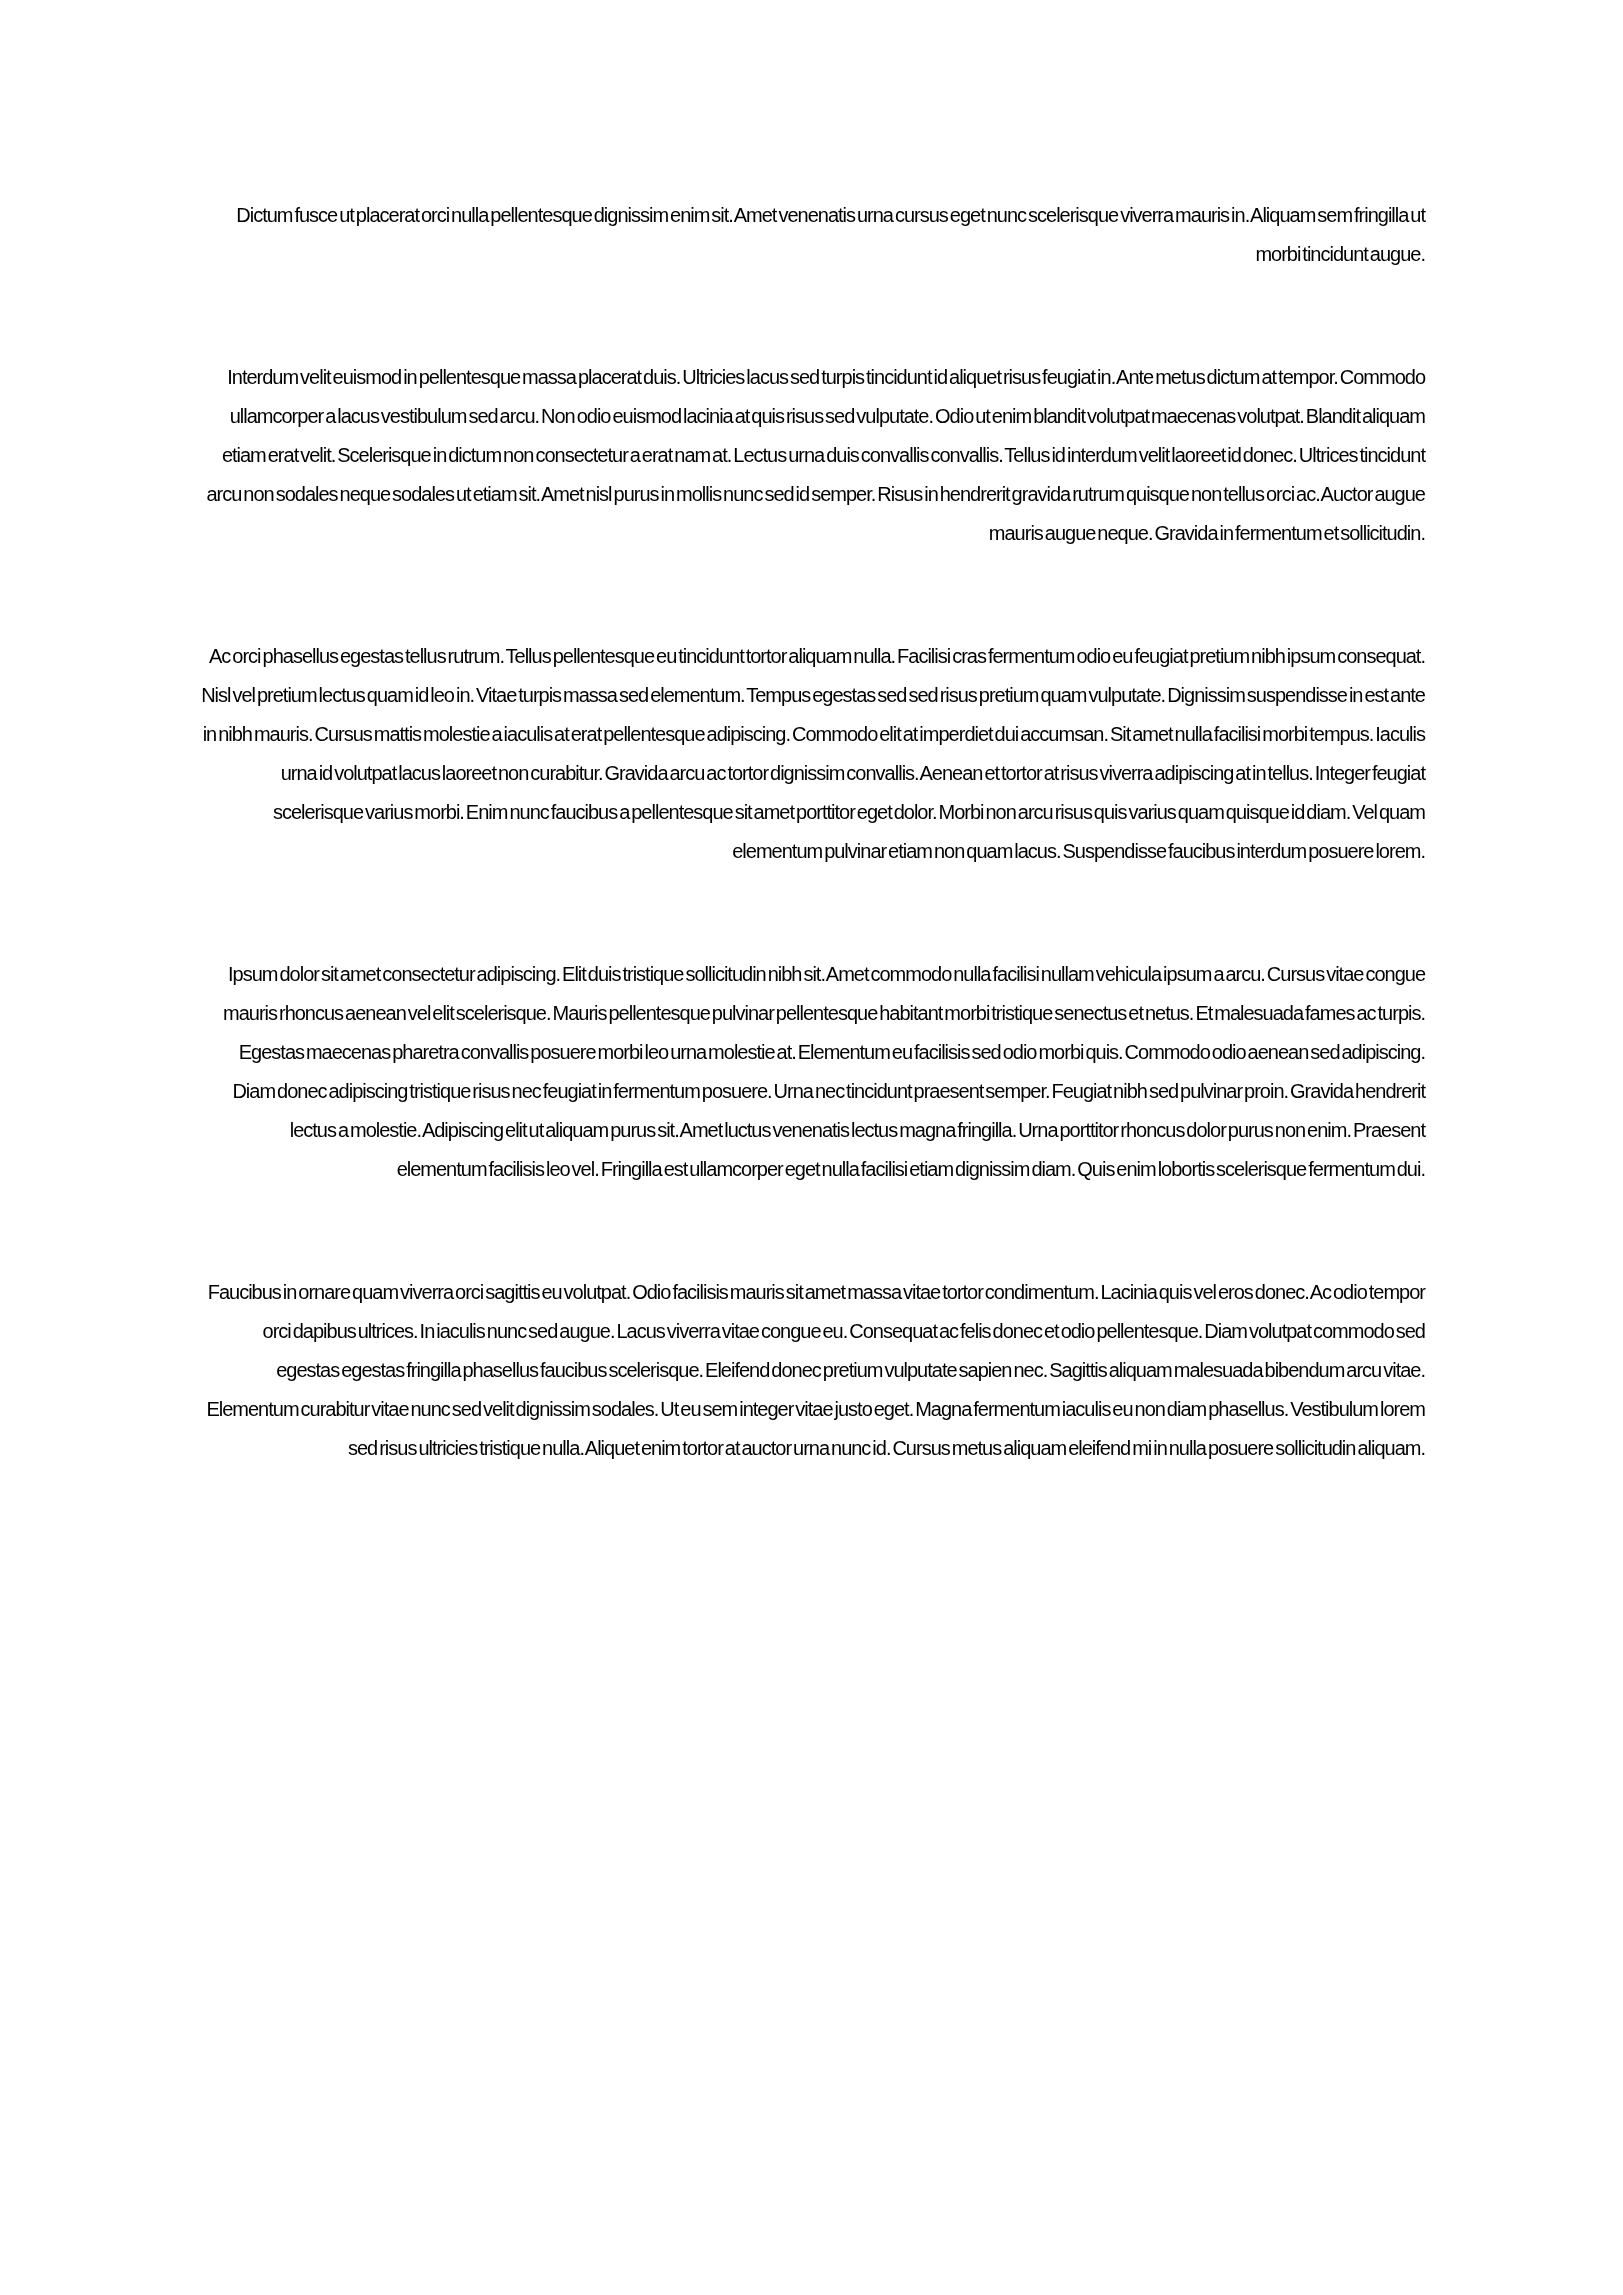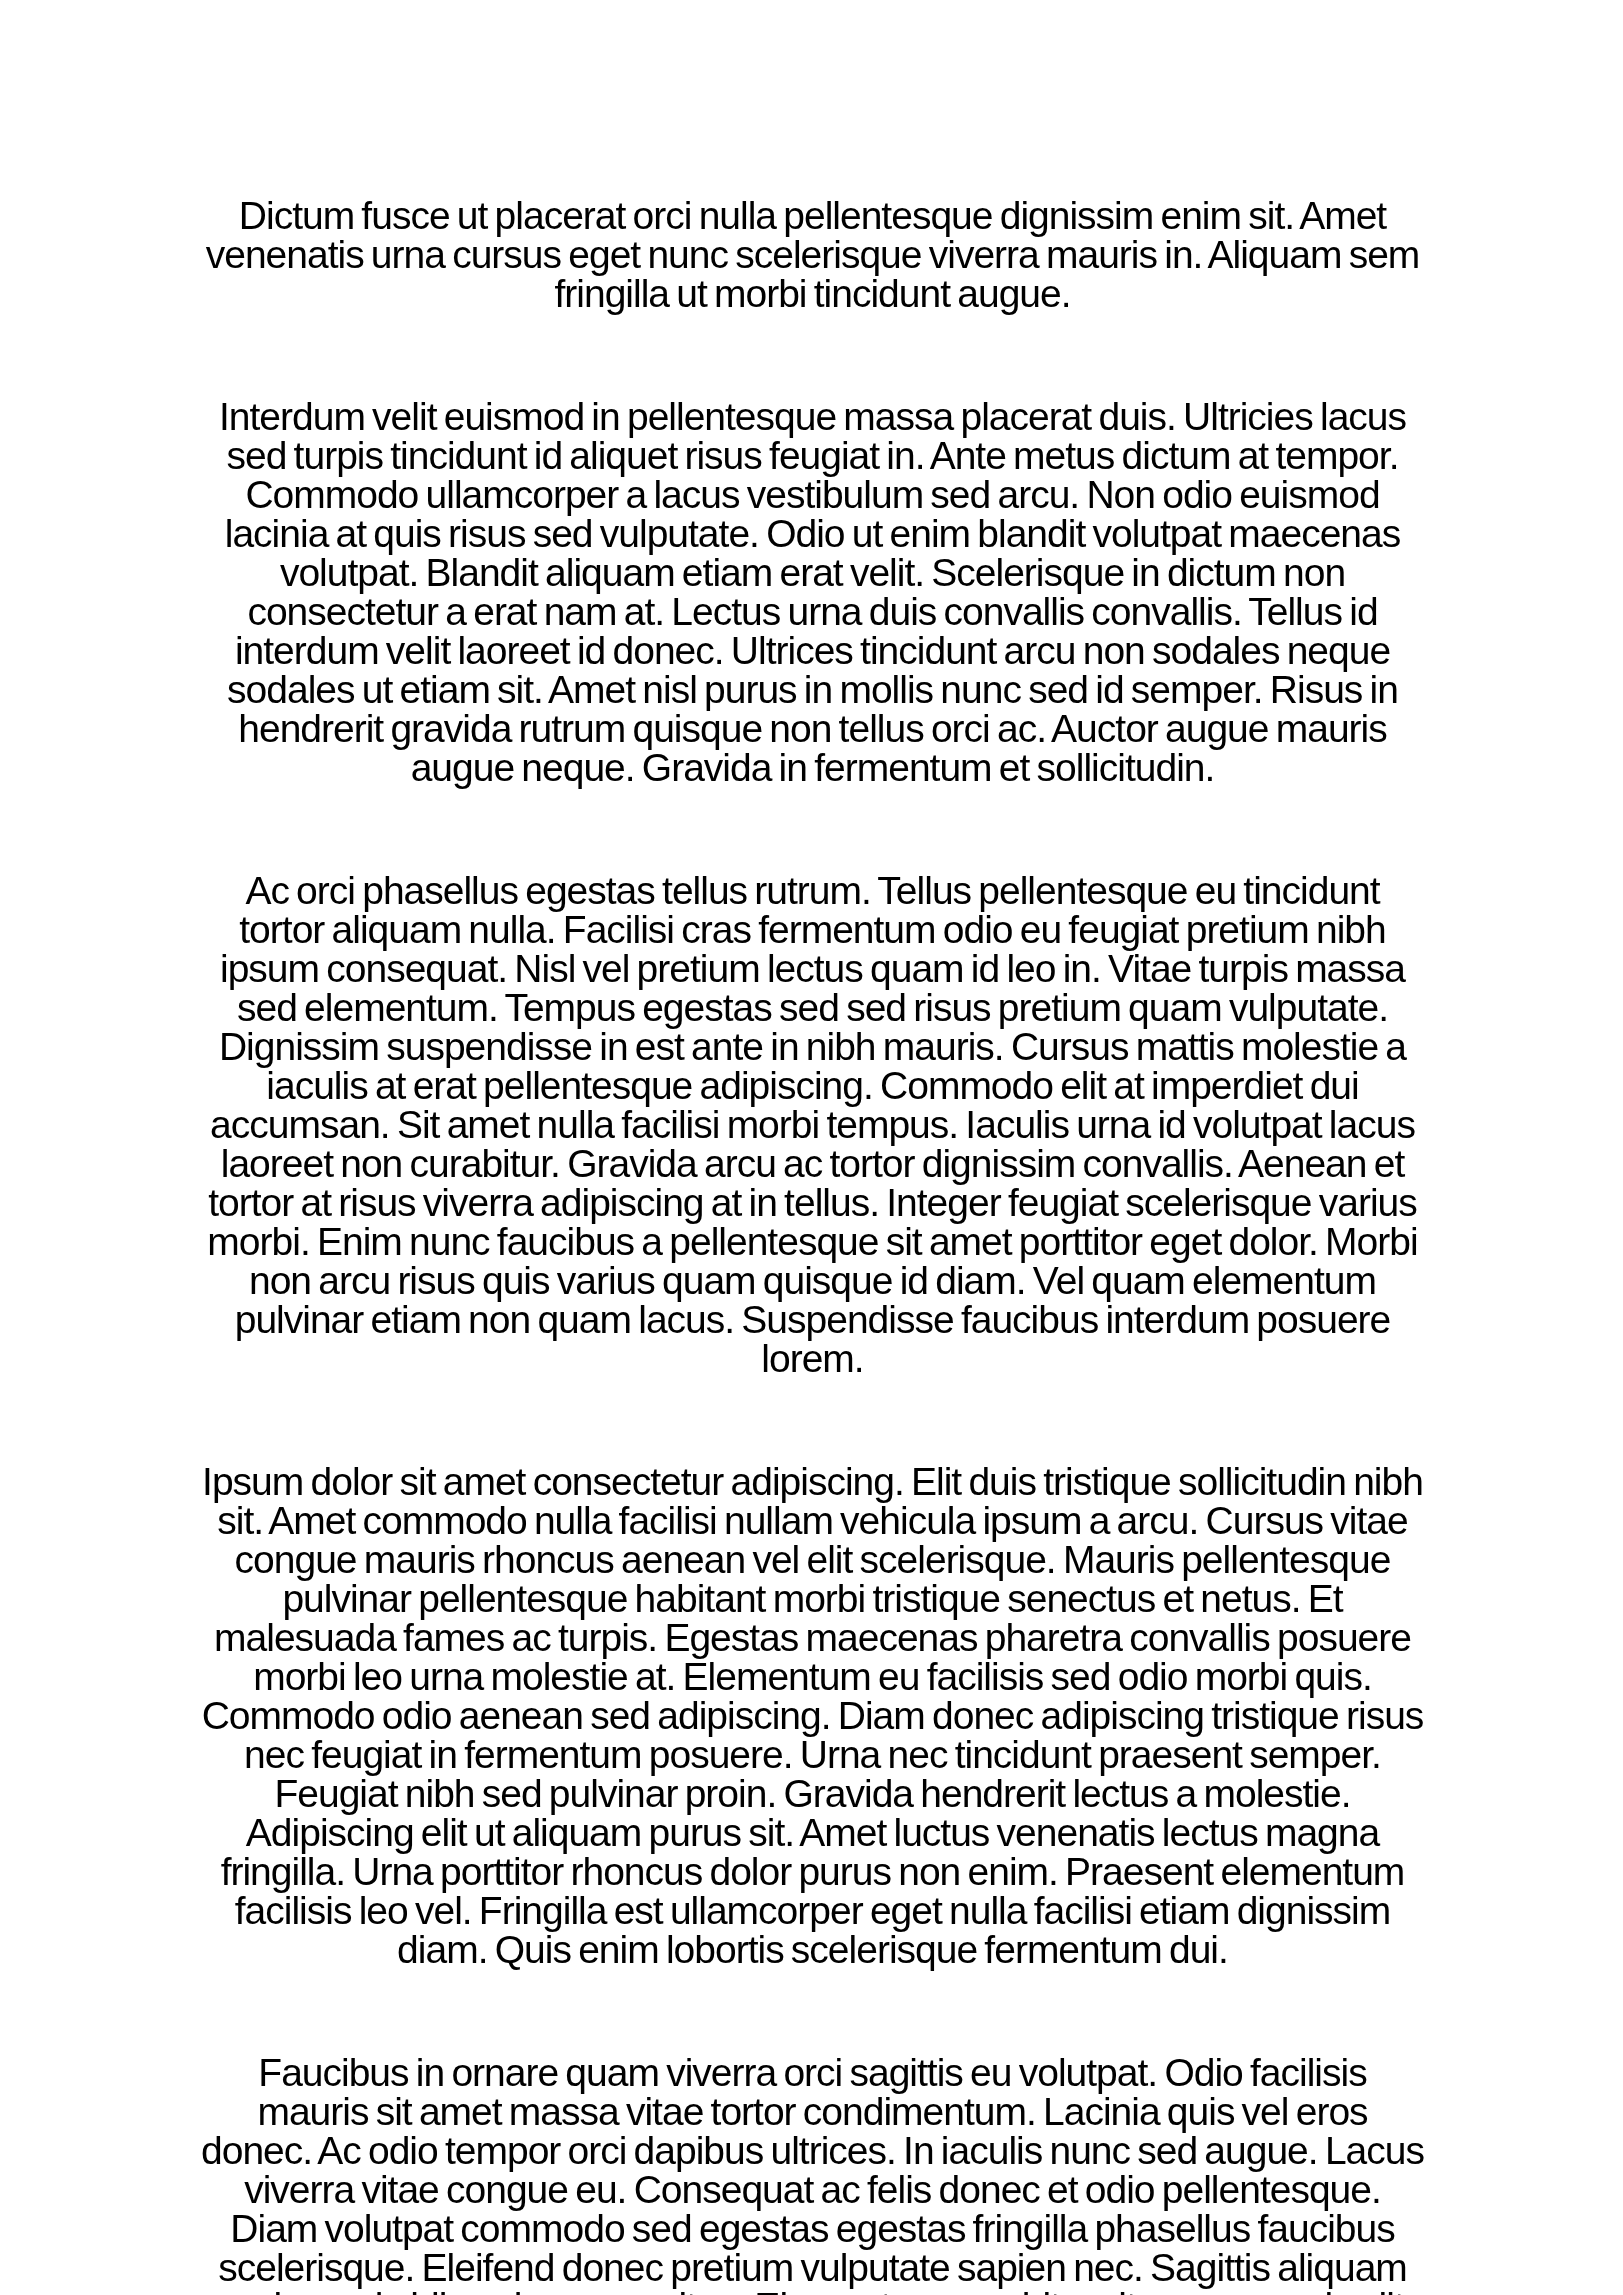--- a/index.html
+++ b/index.html
@@ -16,26 +16,26 @@
   }
   .content {
     position: absolute;
     left: 200px;
     top: 196px;
     width: 1225px;
   }
   .para {
     margin: 0 0 84px 0;
     font-family: "Liberation Sans", sans-serif;
-    font-size: 39px;
+    font-size: 20px;
     line-height: 39px;
     letter-spacing: -1px;
     word-spacing: -2.6px;
     color: #000000;
-    text-align: center;
+    text-align: right;
   }
   .para:last-child {
     margin-bottom: 8px;
   }
 </style>
 </head>
 <body>
 
 <div class="page">
   <div class="content">

